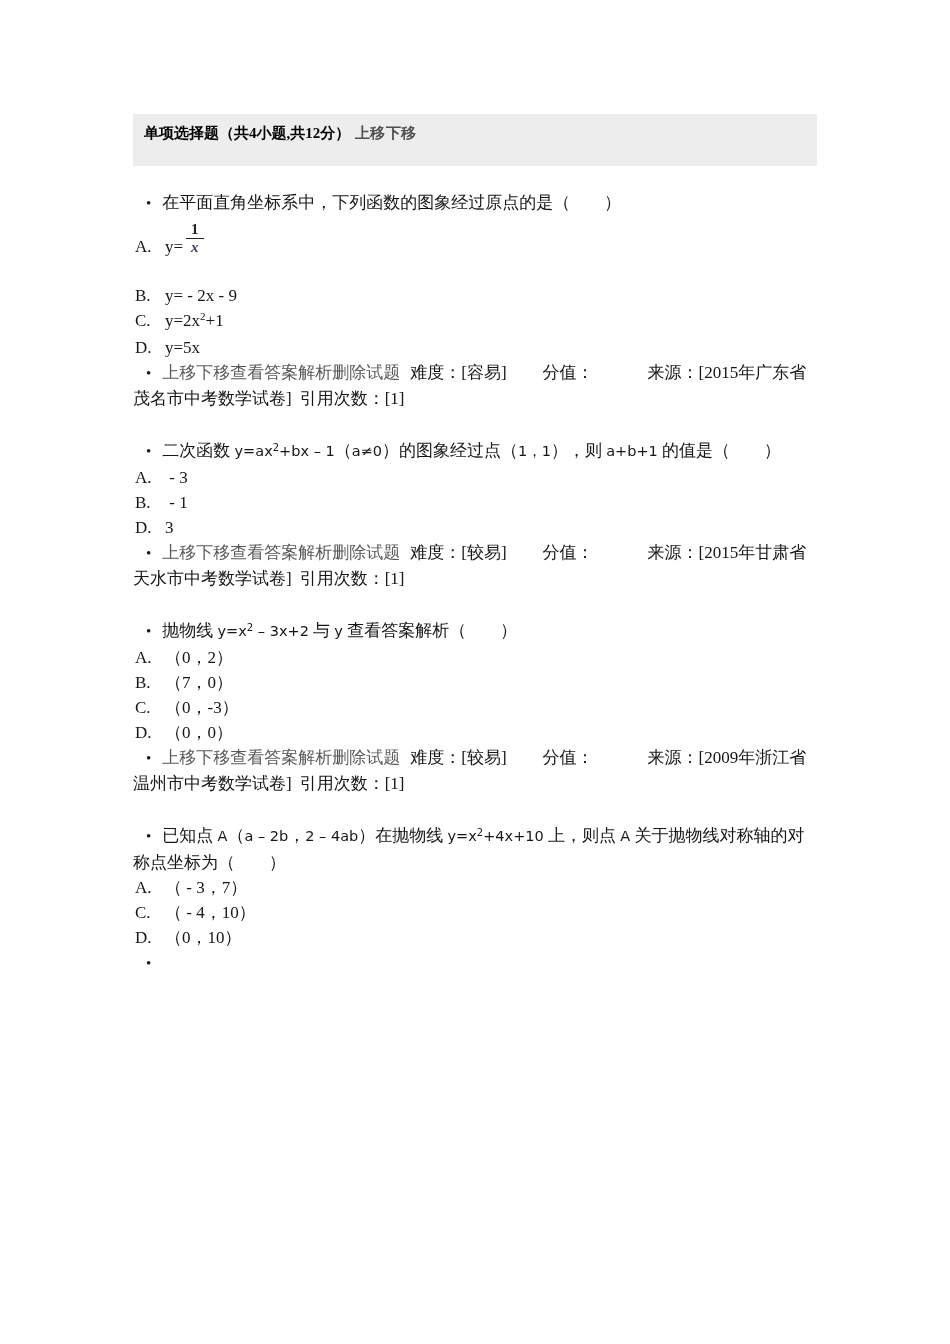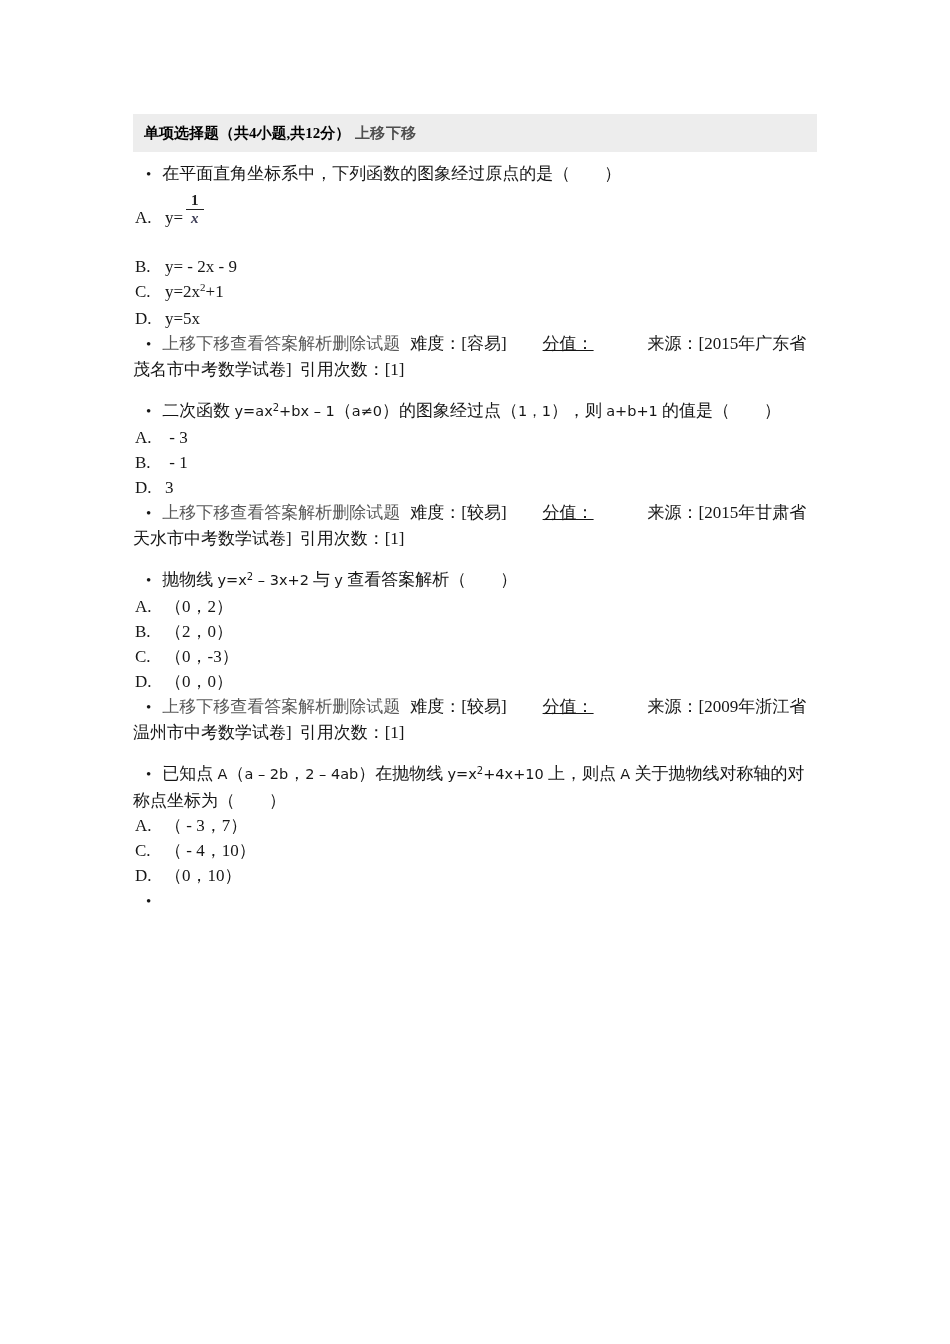--- a/index.html
+++ b/index.html
@@ -5,30 +5,30 @@
   html,body{margin:0;padding:0;}
   body{
     width:950px;height:1344px;background:#ffffff;position:relative;
     font-family:"Liberation Serif","DejaVu Serif",serif;color:#161616;
     overflow:hidden;
   }
   .content{position:absolute;left:133px;top:114px;width:684px;}
 
   
   .header{
-    background:#ededed;height:38px;line-height:38px;padding:0 11px;
+    background:#ededed;height:52px;line-height:38px;padding:0 11px;
     box-sizing:border-box;font-size:15px;font-weight:bold;color:#000;
     white-space:nowrap;
   }
   .header-title{color:#000;}
   .hlink{color:#4f4f4f;cursor:pointer;margin-left:1px;}
 
   
-  .qblock{margin-top:16px;}
-  .qblock.first{margin-top:9px;}
+  .qblock{margin-top:27px;}
+  .qblock.first{margin-top:24px;}
 
   .bullet-row{
     font-size:17px;line-height:25px;
     overflow-wrap:break-word;word-break:break-all;
   }
   .bullet{margin-left:13px;margin-right:11px;font-size:15px;}
 
   .opt-row{padding-left:2px;font-size:17px;line-height:25px;}
   .letter{display:inline-block;width:30px;}
   .opt-gap{margin-top:5px;margin-bottom:24px;}
@@ -43,21 +43,21 @@
         line-height:1.15;margin-left:3px;}
   .frac .num{display:block;font-weight:bold;font-size:15px;
              border-bottom:1.5px solid #222;padding:0 5px;color:#222;}
   .frac .den{display:block;font-style:italic;font-weight:bold;font-size:15px;
              color:#3c3c55;}
 
   
   .meta-row .mlink{color:#595959;cursor:pointer;}
   .meta-row .links-wrap{margin-right:10px;}
   .meta-row .m-diff{margin-right:36px;text-align:center;}
-  .meta-row .m-score{margin-right:54px;text-decoration:underline;}
+  .meta-row .m-score{margin-right:54px;}
   .meta-row .m-src{margin-right:8px;}
 
   .tail-row{font-size:17px;line-height:25px;margin-top:0;}
 </style>
 </head>
 <body>
 
 <div class="content">
   <div class="header">
     <span class="header-title">单项选择题（共4小题,共12分）</span>
@@ -75,21 +75,21 @@
       <div class="qblock">
         <div class="bullet-row"><span class="bullet">•</span><span class="stem"><span class="cjk">二次函数 </span><span class="math">y=ax</span><span class="supm">2</span><span class="math">+bx – 1</span><span class="cjk">（</span><span class="math">a≠0</span><span class="cjk">）的图象经过点（</span><span class="math">1，1</span><span class="cjk">），则 </span><span class="math">a+b+1</span><span class="cjk"> 的值是（　　）</span></span></div>
         <div class="opt-row"><span class="letter">A.</span><span class="opt-val"><span class="cjk"> - 3</span></span></div>
         <div class="opt-row"><span class="letter">B.</span><span class="opt-val"><span class="cjk"> - 1</span></span></div>
         <div class="opt-row"><span class="letter">D.</span><span class="opt-val"><span class="cjk">3</span></span></div>
         <div class="bullet-row meta-row"><span class="bullet">•</span><span class="links-wrap"><span class="mlink">上移</span><span class="mlink">下移</span><span class="mlink">查看答案解析</span><span class="mlink">删除试题</span></span><span class="m-diff">难度：[较易]</span><span class="m-score">分值：</span><span class="m-src">来源：[2015年甘肃省天水市中考数学试卷]</span><span class="m-cit">引用次数：[1]</span></div>
       </div>
       <div class="qblock">
         <div class="bullet-row"><span class="bullet">•</span><span class="stem"><span class="cjk">抛物线 </span><span class="math">y=x</span><span class="supm">2</span><span class="math"> – 3x+2</span><span class="cjk"> 与 </span><span class="math">y</span><span class="cjk"> 查看答案解析（　　）</span></span></div>
         <div class="opt-row"><span class="letter">A.</span><span class="opt-val"><span class="cjk">（0，2）</span></span></div>
-        <div class="opt-row"><span class="letter">B.</span><span class="opt-val"><span class="cjk">（2，0）</span></span></div>
+        <div class="opt-row"><span class="letter">B.</span><span class="opt-val"><span class="cjk">（7，0）</span></span></div>
         <div class="opt-row"><span class="letter">C.</span><span class="opt-val"><span class="cjk">（0，-3）</span></span></div>
         <div class="opt-row"><span class="letter">D.</span><span class="opt-val"><span class="cjk">（0，0）</span></span></div>
         <div class="bullet-row meta-row"><span class="bullet">•</span><span class="links-wrap"><span class="mlink">上移</span><span class="mlink">下移</span><span class="mlink">查看答案解析</span><span class="mlink">删除试题</span></span><span class="m-diff">难度：[较易]</span><span class="m-score">分值：</span><span class="m-src">来源：[2009年浙江省温州市中考数学试卷]</span><span class="m-cit">引用次数：[1]</span></div>
       </div>
       <div class="qblock">
         <div class="bullet-row"><span class="bullet">•</span><span class="stem"><span class="cjk">已知点 </span><span class="math">A</span><span class="cjk">（</span><span class="math">a – 2b</span><span class="cjk">，</span><span class="math">2 – 4ab</span><span class="cjk">）在抛物线 </span><span class="math">y=x</span><span class="supm">2</span><span class="math">+4x+10</span><span class="cjk"> 上，则点 </span><span class="math">A</span><span class="cjk"> 关于抛物线对称轴的对称点坐标为（　　）</span></span></div>
         <div class="opt-row"><span class="letter">A.</span><span class="opt-val"><span class="cjk">（ - 3，7）</span></span></div>
         <div class="opt-row"><span class="letter">C.</span><span class="opt-val"><span class="cjk">（ - 4，10）</span></span></div>
         <div class="opt-row"><span class="letter">D.</span><span class="opt-val"><span class="cjk">（0，10）</span></span></div>
       </div>

